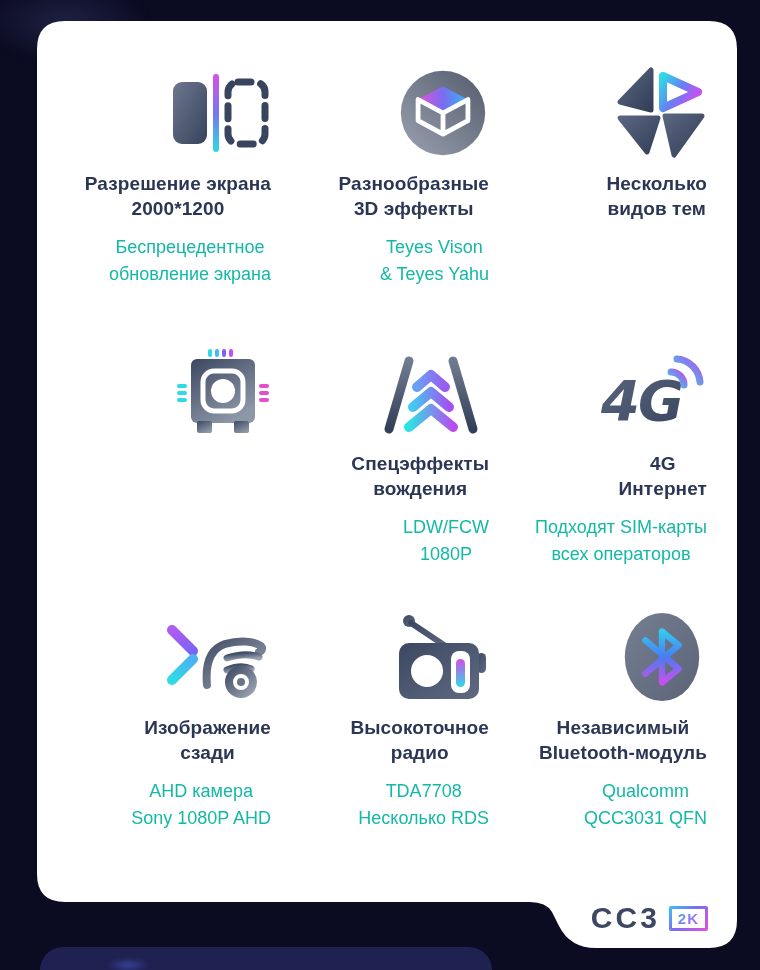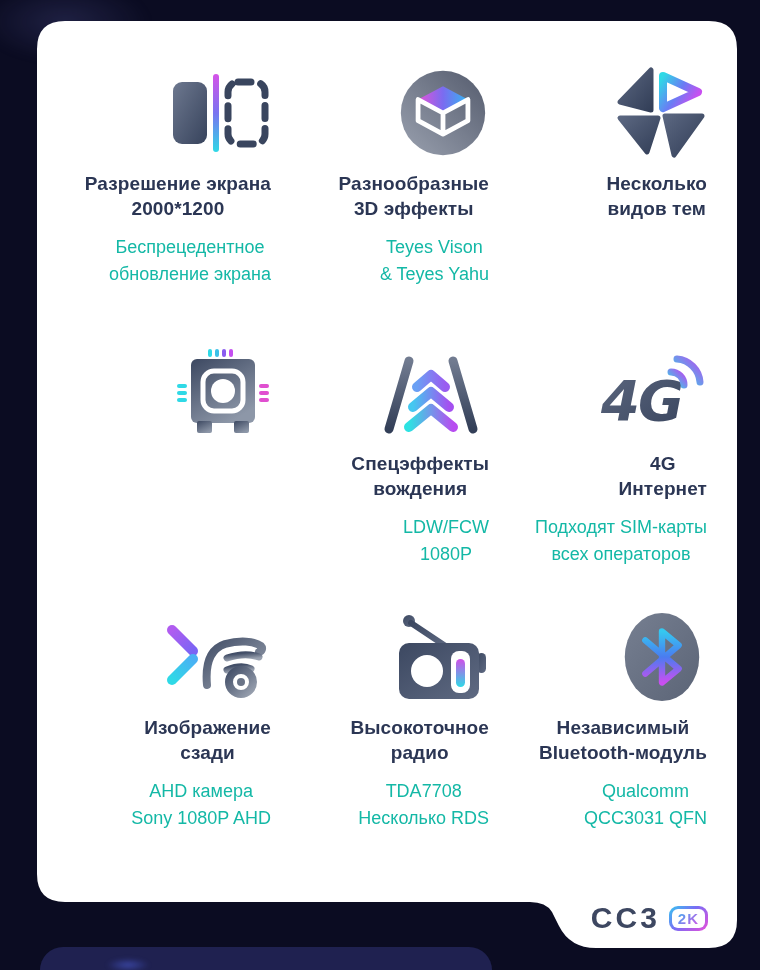--- a/index.html
+++ b/index.html
@@ -39,21 +39,21 @@
   .brand-logo{
     position:absolute;right:52px;top:899px;z-index:3;height:38px;
     display:flex;align-items:center;gap:9px;
   }
   .brand-text{
     font-weight:bold;font-size:30px;color:#3d4761;letter-spacing:3px;
     line-height:1;transform:scaleY(0.96);
   }
   .brand-badge{
     display:inline-flex;align-items:center;justify-content:center;
-    border:3px solid transparent;border-radius:9px;
+    border:3px solid transparent;border-radius:2px;
     background:linear-gradient(#fff,#fff) padding-box,
                linear-gradient(135deg,#35c8f0,#7a6cf4 45%,#e84fd9) border-box;
     padding:1px 6px;
   }
   .brand-badge span{
     font-weight:bold;font-size:15px;letter-spacing:1px;
     background:linear-gradient(135deg,#35b0f0,#d94fe8);
     -webkit-background-clip:text;background-clip:text;color:transparent;
   }
   .bottom-strip{

